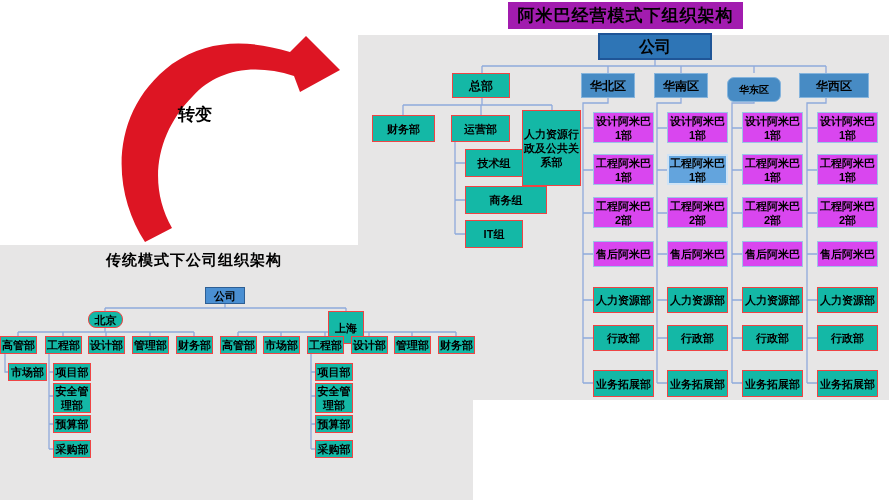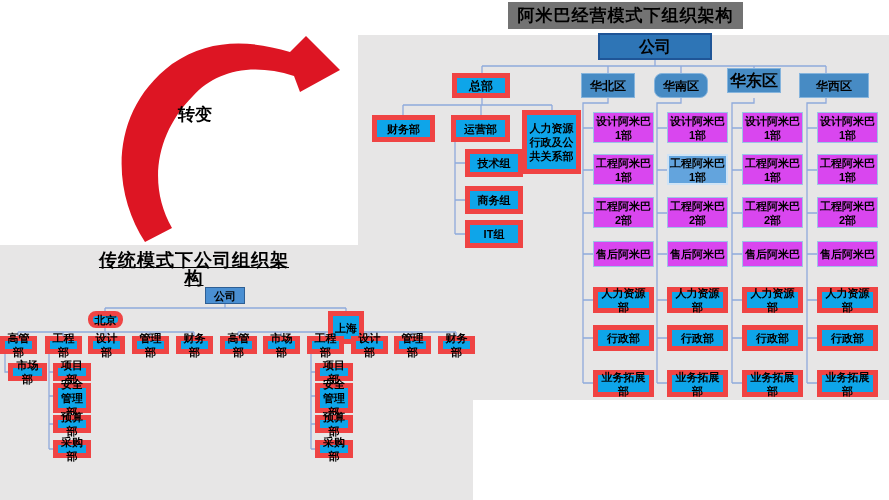--- a/index.html
+++ b/index.html
@@ -2,32 +2,32 @@
 <html><head>
 <meta charset="utf-8">
 <style>
   html,body{margin:0;padding:0;background:#fff;}
   #stage{position:relative;width:889px;height:500px;overflow:hidden;background:#fff;
          font-family:"Liberation Sans","DejaVu Sans",sans-serif;color:#000;}
   .panel{position:absolute;background:#e7e6e6;}
   #right-panel{left:358px;top:35px;width:531px;height:365px;}
   #left-panel{left:0;top:245px;width:473px;height:255px;}
   .chart-title{position:absolute;font-weight:bold;text-align:center;letter-spacing:1px;}
-  #top-title{left:508px;top:2px;width:235px;height:27px;line-height:27px;font-size:17px;background:#737373;}
-  #bottom-title{left:98px;top:251px;width:192px;height:18px;line-height:18px;font-size:18px;text-decoration:underline;}
+  #top-title{left:508px;top:2px;width:235px;height:27px;line-height:27px;font-size:17px;background:#a21caf;}
+  #bottom-title{left:98px;top:251px;width:192px;height:18px;line-height:18px;font-size:15px;}
   #arrow-label{position:absolute;left:178px;top:103px;font-size:17px;font-weight:bold;}
   svg{position:absolute;left:0;top:0;}
   .box{position:absolute;display:flex;align-items:center;justify-content:center;
        text-align:center;font-weight:bold;box-sizing:border-box;line-height:14px;}
   .blue{background:#d946ef;border:1px solid #9dc3e6;}
   .blue.hl{background:#63a4dd;border:2px solid #cfe3f5;}
   .region{background:#478bc4;border:1px solid #85b4dd;}
   .dark-blue{background:#2e75b6;border:2px solid #1f5597;}
   .small-blue{background:#4a8fd2;border:1px solid #2e5f94;}
-  .green{background:#0ea5e9;border:5px solid #ef4444;}
+  .green{background:#14b8a6;border:1px solid #ef4444;}
 </style>
 </head>
 <body>
 
 <div id="stage">
 
   <div id="right-panel" class="panel"></div>
   <div id="left-panel" class="panel"></div>
 
   <svg id="connectors" width="889" height="500">
@@ -41,41 +41,41 @@
   </svg>
   <div id="arrow-label">转变</div>
 
   <div id="top-title" class="chart-title">阿米巴经营模式下组织架构</div>
   <div id="bottom-title" class="chart-title">传统模式下公司组织架构</div>
 
 <div class="box dark-blue" style="left: 598px; top: 33px; width: 114px; height: 27px; font-size: 16px;">公司</div>
     <div class="box green" style="left: 452px; top: 73px; width: 58px; height: 25px; font-size: 12px;">总部</div>
     <div class="box green" style="left: 372px; top: 115px; width: 63px; height: 27px; font-size: 11px;">财务部</div>
     <div class="box green" style="left: 451px; top: 115px; width: 59px; height: 27px; font-size: 11px;">运营部</div>
-    <div class="box green" style="left: 522px; top: 110px; width: 59px; height: 64px; font-size: 11px;">人力资源行政及公共关系部</div>
+    <div class="box green" style="left: 522px; top: 110px; width: 59px; height: 76px; font-size: 11px;">人力资源行政及公共关系部</div>
     <div class="box green" style="left: 465px; top: 149px; width: 58px; height: 28px; font-size: 11px;">技术组</div>
-    <div class="box green" style="left: 465px; top: 186px; width: 58px; height: 28px; font-size: 11px;">商务组</div>
+    <div class="box green" style="left: 465px; top: 186px; width: 82px; height: 28px; font-size: 11px;">商务组</div>
     <div class="box green" style="left: 465px; top: 220px; width: 58px; height: 28px; font-size: 11px;">IT组</div>
     <div class="box region" style="left: 581px; top: 73px; width: 54px; height: 25px; font-size: 12px;">华北区</div>
     <div class="box blue" style="left: 593px; top: 112px; width: 61px; height: 31px; font-size: 11px;">设计阿米巴1部</div>
     <div class="box blue" style="left: 593px; top: 154px; width: 61px; height: 31px; font-size: 11px;">工程阿米巴1部</div>
     <div class="box blue" style="left: 593px; top: 197px; width: 61px; height: 31px; font-size: 11px;">工程阿米巴2部</div>
     <div class="box blue" style="left: 593px; top: 241px; width: 61px; height: 26px; font-size: 11px;">售后阿米巴</div>
     <div class="box green" style="left: 593px; top: 287px; width: 61px; height: 26px; font-size: 11px;">人力资源部</div>
     <div class="box green" style="left: 593px; top: 325px; width: 61px; height: 26px; font-size: 11px;">行政部</div>
     <div class="box green" style="left: 593px; top: 370px; width: 61px; height: 27px; font-size: 11px;">业务拓展部</div>
-    <div class="box region" style="left: 654px; top: 73px; width: 54px; height: 25px; font-size: 12px; border-radius: 8px;">华南区</div>
+    <div class="box region" style="left: 654px; top: 73px; width: 54px; height: 25px; font-size: 12px;">华南区</div>
     <div class="box blue" style="left: 667px; top: 112px; width: 61px; height: 31px; font-size: 11px;">设计阿米巴1部</div>
     <div class="box blue hl" style="left: 667px; top: 154px; width: 61px; height: 31px; font-size: 11px;">工程阿米巴1部</div>
     <div class="box blue" style="left: 667px; top: 197px; width: 61px; height: 31px; font-size: 11px;">工程阿米巴2部</div>
     <div class="box blue" style="left: 667px; top: 241px; width: 61px; height: 26px; font-size: 11px;">售后阿米巴</div>
     <div class="box green" style="left: 667px; top: 287px; width: 61px; height: 26px; font-size: 11px;">人力资源部</div>
     <div class="box green" style="left: 667px; top: 325px; width: 61px; height: 26px; font-size: 11px;">行政部</div>
     <div class="box green" style="left: 667px; top: 370px; width: 61px; height: 27px; font-size: 11px;">业务拓展部</div>
-    <div class="box region" style="left: 727px; top: 68px; width: 54px; height: 25px; font-size: 16px;">华东区</div>
+    <div class="box region" style="left: 727px; top: 77px; width: 54px; height: 25px; font-size: 10px; border-radius: 7px;">华东区</div>
     <div class="box blue" style="left: 742px; top: 112px; width: 61px; height: 31px; font-size: 11px;">设计阿米巴1部</div>
     <div class="box blue" style="left: 742px; top: 154px; width: 61px; height: 31px; font-size: 11px;">工程阿米巴1部</div>
     <div class="box blue" style="left: 742px; top: 197px; width: 61px; height: 31px; font-size: 11px;">工程阿米巴2部</div>
     <div class="box blue" style="left: 742px; top: 241px; width: 61px; height: 26px; font-size: 11px;">售后阿米巴</div>
     <div class="box green" style="left: 742px; top: 287px; width: 61px; height: 26px; font-size: 11px;">人力资源部</div>
     <div class="box green" style="left: 742px; top: 325px; width: 61px; height: 26px; font-size: 11px;">行政部</div>
     <div class="box green" style="left: 742px; top: 370px; width: 61px; height: 27px; font-size: 11px;">业务拓展部</div>
     <div class="box region" style="left: 799px; top: 73px; width: 70px; height: 25px; font-size: 12px;">华西区</div>
     <div class="box blue" style="left: 817px; top: 112px; width: 61px; height: 31px; font-size: 11px;">设计阿米巴1部</div>
     <div class="box blue" style="left: 817px; top: 154px; width: 61px; height: 31px; font-size: 11px;">工程阿米巴1部</div>

